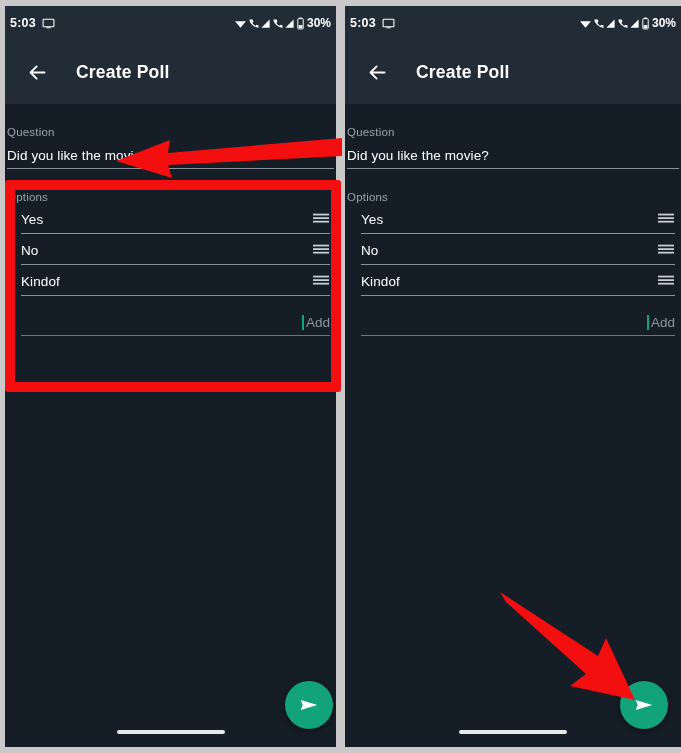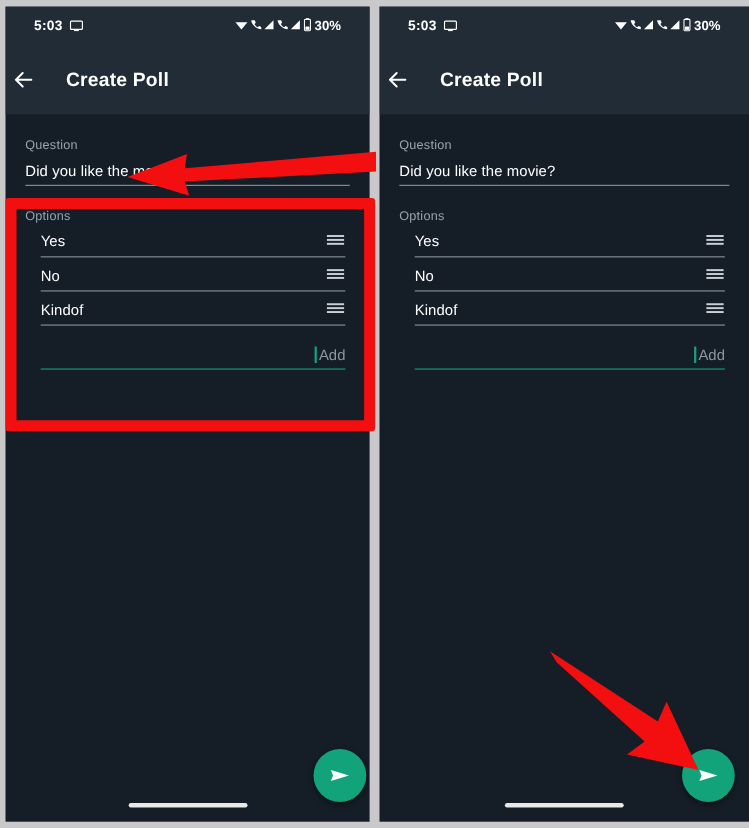--- a/index.html
+++ b/index.html
@@ -15,41 +15,41 @@
     position:absolute;top:6px;height:741px;
     background:#151d27;overflow:hidden;
   }
   #panel-left{left:5px;width:331px;}
   #panel-right{left:345px;width:336px;}
 
   
   .statusbar{
     position:relative;height:34px;background:#212c36;
     display:flex;align-items:center;justify-content:space-between;
-    padding:0 26px;box-sizing:border-box;
+    padding:0 5px;box-sizing:border-box;
   }
   .sb-left{display:flex;align-items:center;gap:6px;}
   .sb-time{color:#ffffff;font-size:12.5px;font-weight:bold;letter-spacing:.2px;}
-  .sb-right{display:flex;align-items:flex-start;gap:1px;}
+  .sb-right{display:flex;align-items:flex-end;gap:1px;}
   .sb-battery-text{color:#ffffff;font-size:12px;font-weight:bold;margin-left:1px;}
   .ic{display:inline-block;line-height:0;}
   .ic svg{display:block;}
 
   
   .appbar{
     position:relative;height:64px;background:#212c36;
-    display:flex;align-items:center;padding-left:4px;box-sizing:border-box;
+    display:flex;align-items:center;padding-left:20px;box-sizing:border-box;
   }
   .appbar-title{
     color:#ffffff;font-size:17.5px;font-weight:bold;margin-left:27px;letter-spacing:.2px;
   }
   .back-btn{width:24px;height:24px;display:flex;align-items:center;justify-content:center;cursor:pointer;}
 
   
-  .content{position:relative;padding:0 18px;box-sizing:border-box;}
+  .content{position:relative;padding:0 2px;box-sizing:border-box;}
   .section-label{
     color:#9aa4ae;font-size:11.5px;margin-top:22px;margin-bottom:6px;letter-spacing:.2px;
   }
   .field{
     position:relative;margin-left:14px;margin-right:4px;
     padding-bottom:5px;margin-top:7px;
     border-bottom:1px solid #8a939c;
     display:flex;align-items:center;
   }
   .field.q{margin-left:0;margin-top:10px;margin-right:0;}

